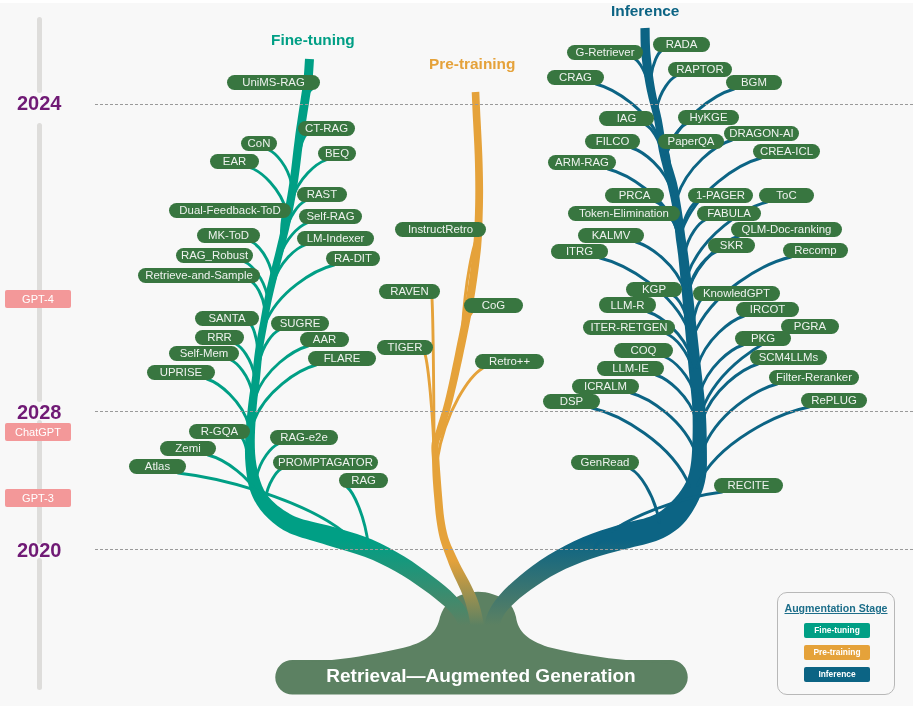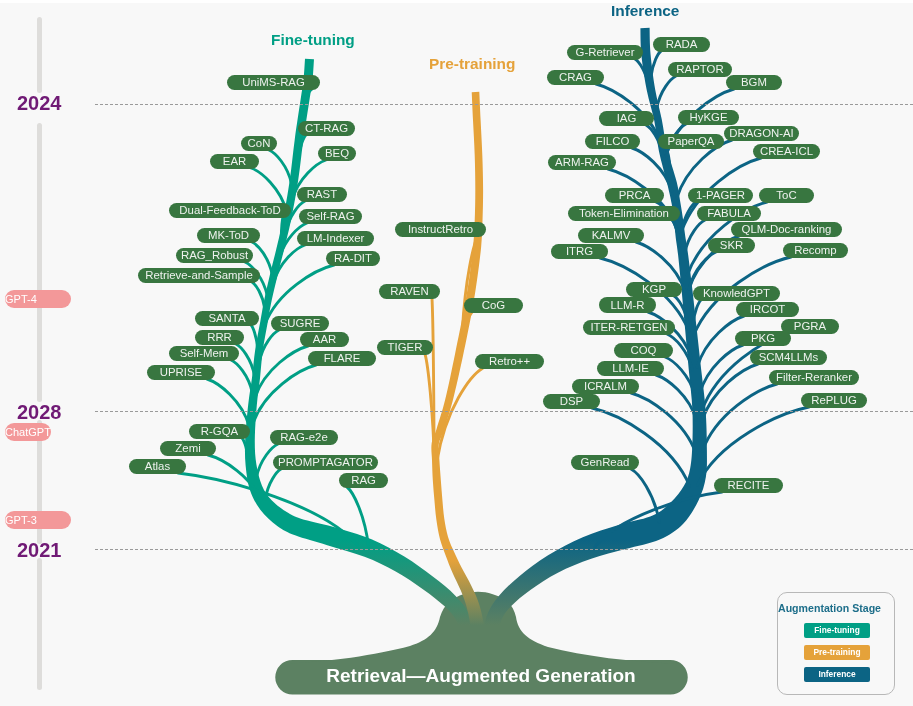--- a/index.html
+++ b/index.html
@@ -5,28 +5,28 @@
 <style>
   html,body{margin:0;padding:0;background:#ffffff;}
   body{width:913px;height:706px;font-family:"Liberation Sans",sans-serif;overflow:hidden;}
   #page{position:relative;width:913px;height:706px;background:#f8f8f8;}
   #topstrip{position:absolute;left:0;top:0;width:913px;height:3px;background:#ffffff;z-index:40;}
   svg#tree{position:absolute;left:0;top:0;z-index:5;}
   .pill-label{font-size:11.4px;fill:#eef2ee;font-family:"Liberation Sans",sans-serif;
      dominant-baseline:middle;text-anchor:middle;}
   .year-label{position:absolute;font-size:20px;font-weight:bold;color:#701a75;z-index:20;}
   .milestone{position:absolute;background:#f39899;color:#ffffff;font-size:11px;
-     border-radius:9px;z-index:20;white-space:nowrap;line-height:18px;height:18px;}
+     border-radius:2px;z-index:20;white-space:nowrap;text-align:center;line-height:18px;height:18px;}
   .axisbar{position:absolute;left:37px;width:5px;background:#dedddb;border-radius:2.5px;z-index:10;}
   .dashline{position:absolute;left:95px;right:0px;height:0;border-top:1px dashed #9a9a9a;z-index:8;}
   .stage-title{position:absolute;font-size:15.4px;font-weight:bold;z-index:20;white-space:nowrap;}
   #legend{position:absolute;left:777px;top:592px;width:118px;height:103px;
     background:#f8f8f8;border:1px solid #b8b8b8;border-radius:10px;z-index:30;box-sizing:border-box;}
-  .ltitle{position:absolute;left:0;right:0;top:9px;
-    font-size:10.6px;font-weight:bold;color:#1d6e8a;white-space:nowrap;}
+  .ltitle{position:absolute;left:0;right:0;top:9px;text-align:center;
+    font-size:10.6px;font-weight:bold;color:#1d6e8a;white-space:nowrap;text-decoration:underline;}
   .lchip{position:absolute;left:26px;width:66px;height:15px;border-radius:2px;
     font-size:8.4px;color:#ffffff;text-align:center;line-height:15px;font-weight:bold;}
   .rootlabel{position:absolute;z-index:25;color:#ffffff;font-size:19px;font-weight:bold;
     white-space:nowrap;left:0;right:0;text-align:center;}
 </style>
 </head>
 <body>
 
 <div id="page">
 <div id="topstrip"></div>
@@ -418,24 +418,24 @@
 </svg>
 <div class="axisbar" style="top:17px;height:76px"></div>
 <div class="axisbar" style="top:123px;height:279px"></div>
 <div class="axisbar" style="top:420px;height:124px"></div>
 <div class="axisbar" style="top:558px;height:132px"></div>
 <div class="dashline" style="top:104px"></div>
 <div class="dashline" style="top:411px"></div>
 <div class="dashline" style="top:549px"></div>
 <div class="year-label" style="left:17px;top:92px">2024</div>
 <div class="year-label" style="left:17px;top:401px">2028</div>
-<div class="year-label" style="left:17px;top:539px">2021</div>
+<div class="year-label" style="left:17px;top:539px">2020</div>
 <div class="milestone" style="left:5px;top:290px;width:66px">GPT-4</div>
-<div class="milestone" style="left:5px;top:423px;width:46px">ChatGPT</div>
-<div class="milestone" style="left:5px;top:511px;width:66px">GPT-3</div>
+<div class="milestone" style="left:5px;top:423px;width:66px">ChatGPT</div>
+<div class="milestone" style="left:5px;top:489px;width:66px">GPT-3</div>
 <div class="stage-title" style="left:271px;top:31px;color:#009f85">Fine-tuning</div>
 <div class="stage-title" style="left:429px;top:55px;color:#e5a23a">Pre-training</div>
 <div class="stage-title" style="left:611px;top:2px;color:#0c6484">Inference</div>
 <div class="rootlabel" style="top:665px;left:253px;width:456px">Retrieval—Augmented Generation</div>
 <div id="legend">
 <div class="ltitle">Augmentation Stage</div>
 <div class="lchip" style="top:30px;background:#009f85">Fine-tuning</div>
 <div class="lchip" style="top:52px;background:#e5a23a">Pre-training</div>
 <div class="lchip" style="top:74px;background:#0c6484">Inference</div>
 </div>

